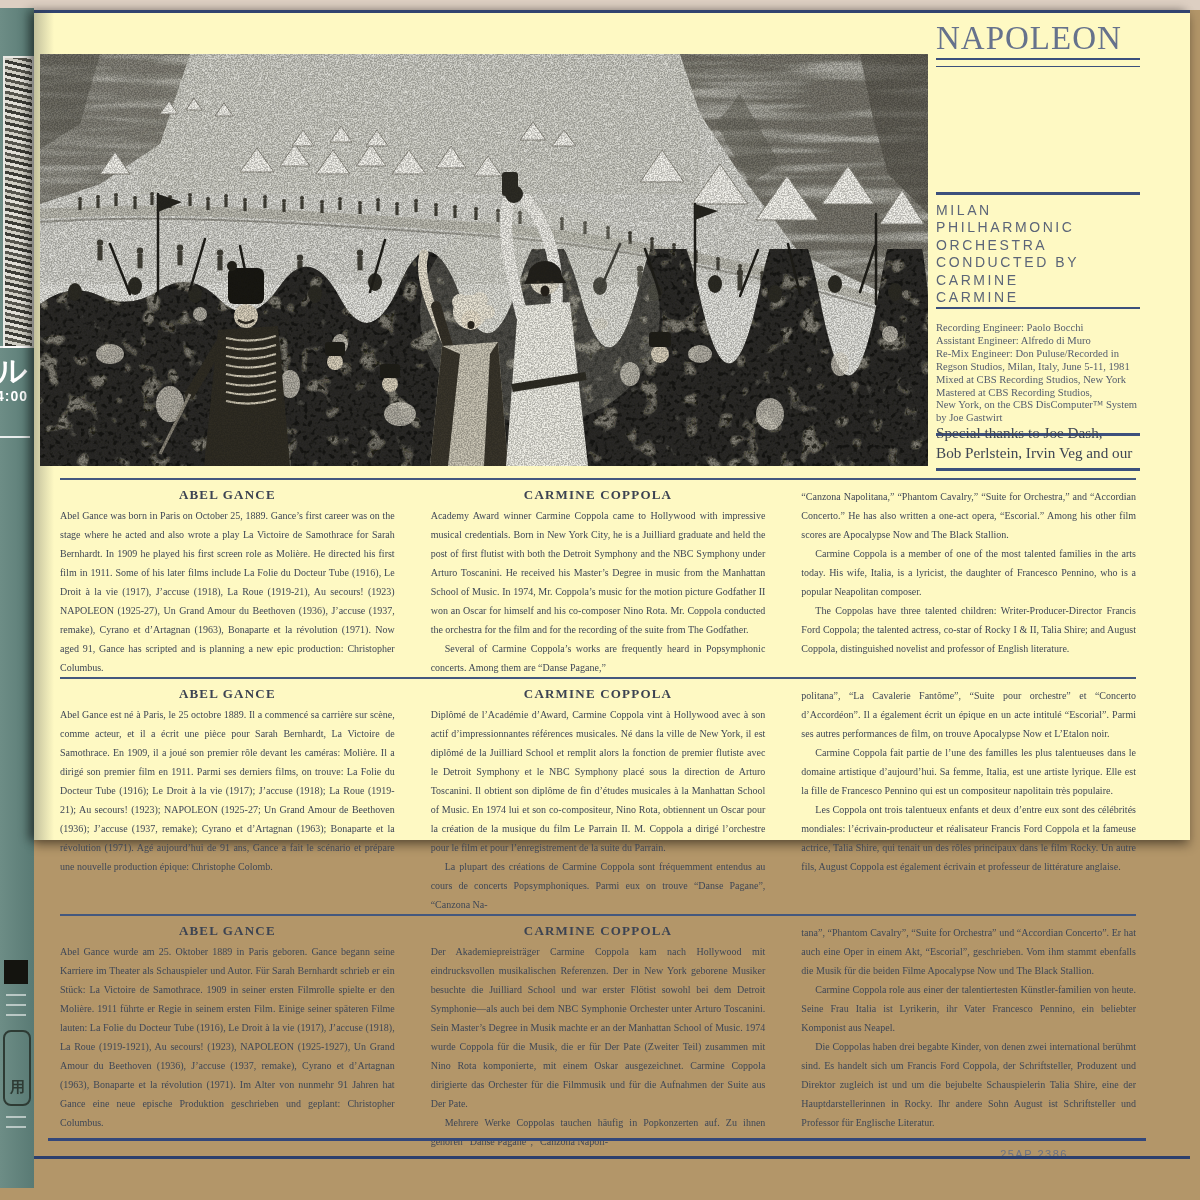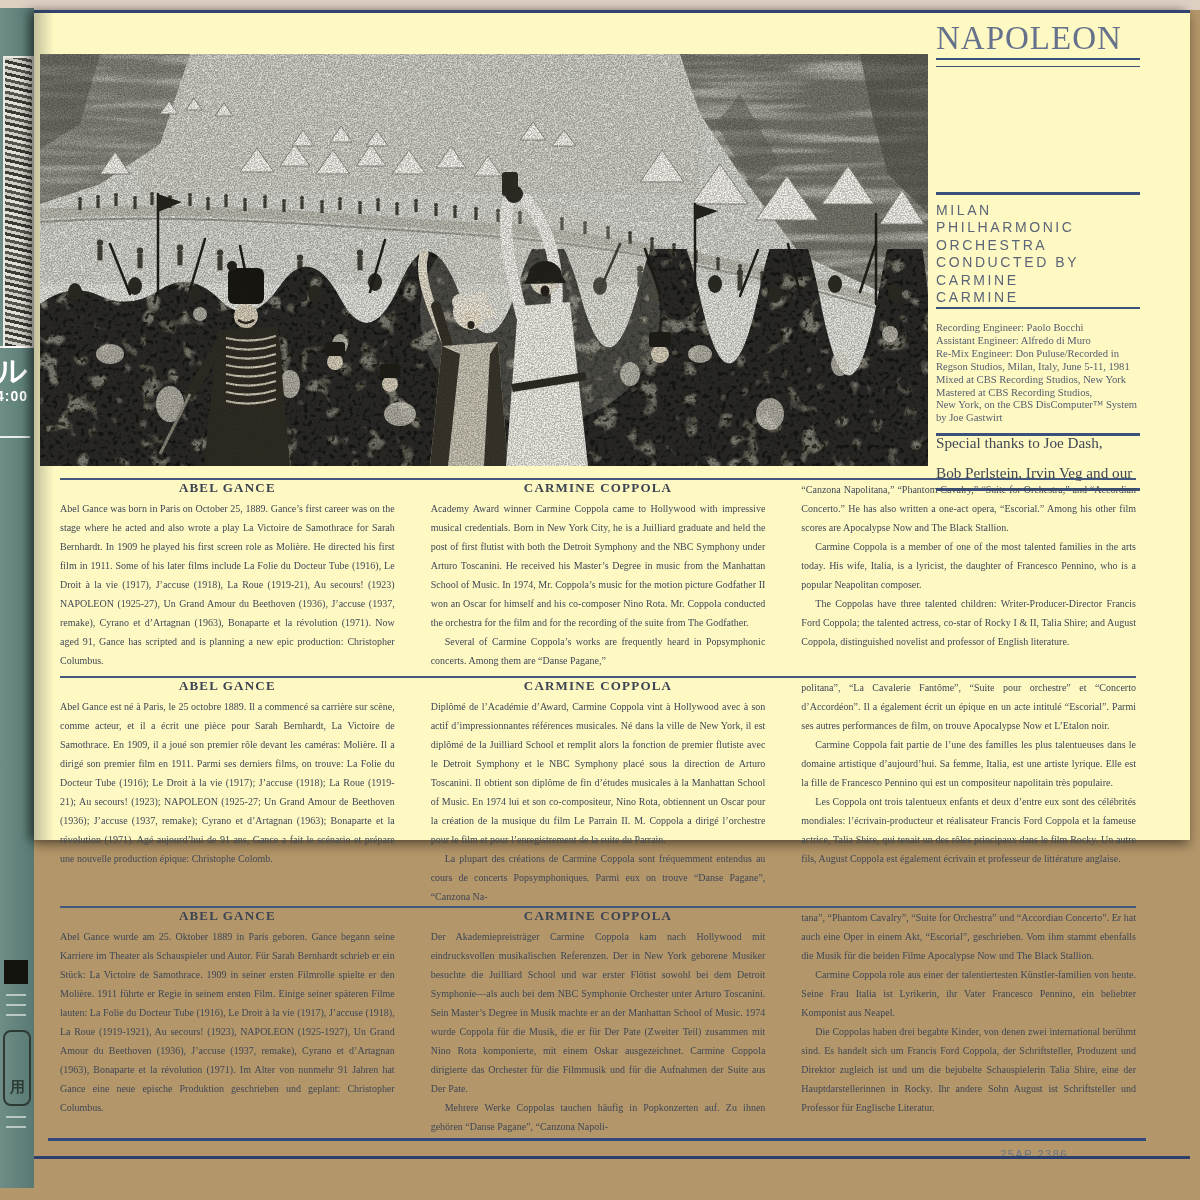--- a/index.html
+++ b/index.html
@@ -39,26 +39,26 @@
   .dbl-rule{height:6px;border-top:2px solid #3c507c;border-bottom:1px solid #3c507c;}
   .rule{height:2.5px;background:#3c507c;}
   .orch{position:absolute;left:0;top:182px;width:100%;}
   .orch .line{font-family:"Liberation Sans",sans-serif;font-size:14px;line-height:17.5px;
     letter-spacing:2.6px;color:#5c6578;}
   .orch-text{padding:7px 0 0 0;}
   .credits{position:absolute;left:0;top:305px;width:100%;}
   .credits .line{font-size:10.6px;line-height:12.9px;color:#545d6e;}
   .credits-text{padding:7px 0 8px 0;}
   .thanks{position:absolute;left:0;top:408px;width:100%;}
-  .thanks .line{font-size:15.2px;line-height:19.5px;color:#3f4654;margin-top:10px;}
+  .thanks .line{font-size:15.2px;line-height:19.5px;color:#3f4654;}
   .thanks-text{padding:5px 0 6px 0;}
   
   .bios{position:absolute;left:26px;top:468px;width:1076px;}
   .bio-row{display:grid;grid-template-columns:repeat(3,1fr);column-gap:36px;
-    border-top:2px solid #44587e;box-sizing:border-box;}
+    border-top:2px solid #44587e;padding-top:7px;box-sizing:border-box;}
   .bio-row:nth-child(1){min-height:198px;}
   .bio-row:nth-child(2){min-height:224px;}
   .bio-row:nth-child(3){min-height:236px;}
   .bio-cell h3{margin:0 0 3px 0;font-size:13px;font-weight:bold;letter-spacing:1.2px;
     text-align:center;color:#3c4352;}
   .bio-cell p{margin:0;font-size:10px;line-height:19px;text-align:justify;color:#3f4756;}
   .bio-cell p + p{text-indent:14px;}
   .catalog{position:absolute;left:900px;top:1110px;width:200px;text-align:center;
     font-family:"Liberation Sans",sans-serif;font-size:11px;letter-spacing:1.5px;color:#6b7283;margin-top:28px;}
   .thick-rule{position:absolute;left:14px;top:1128px;width:1098px;height:3px;background:#33477a;}

